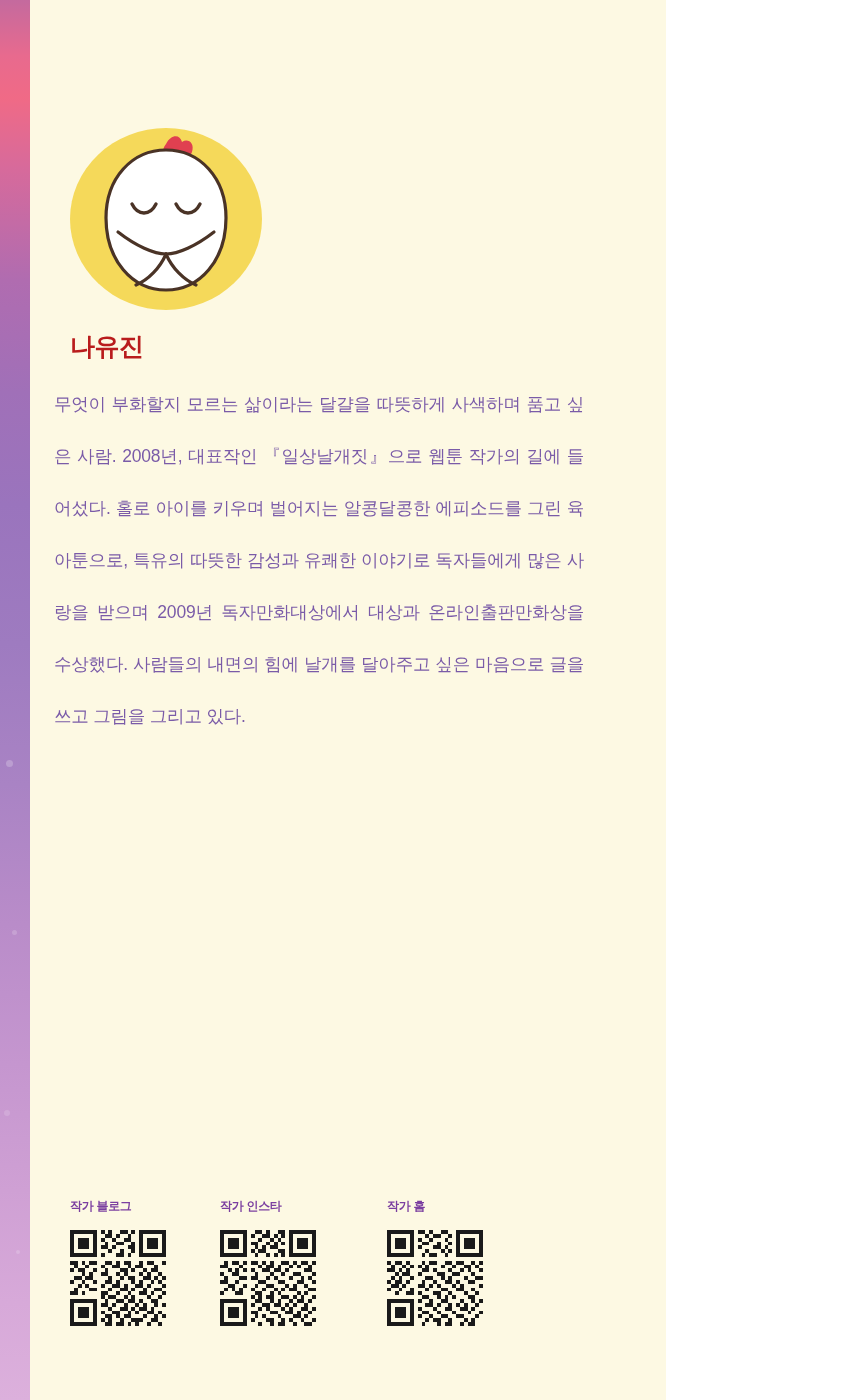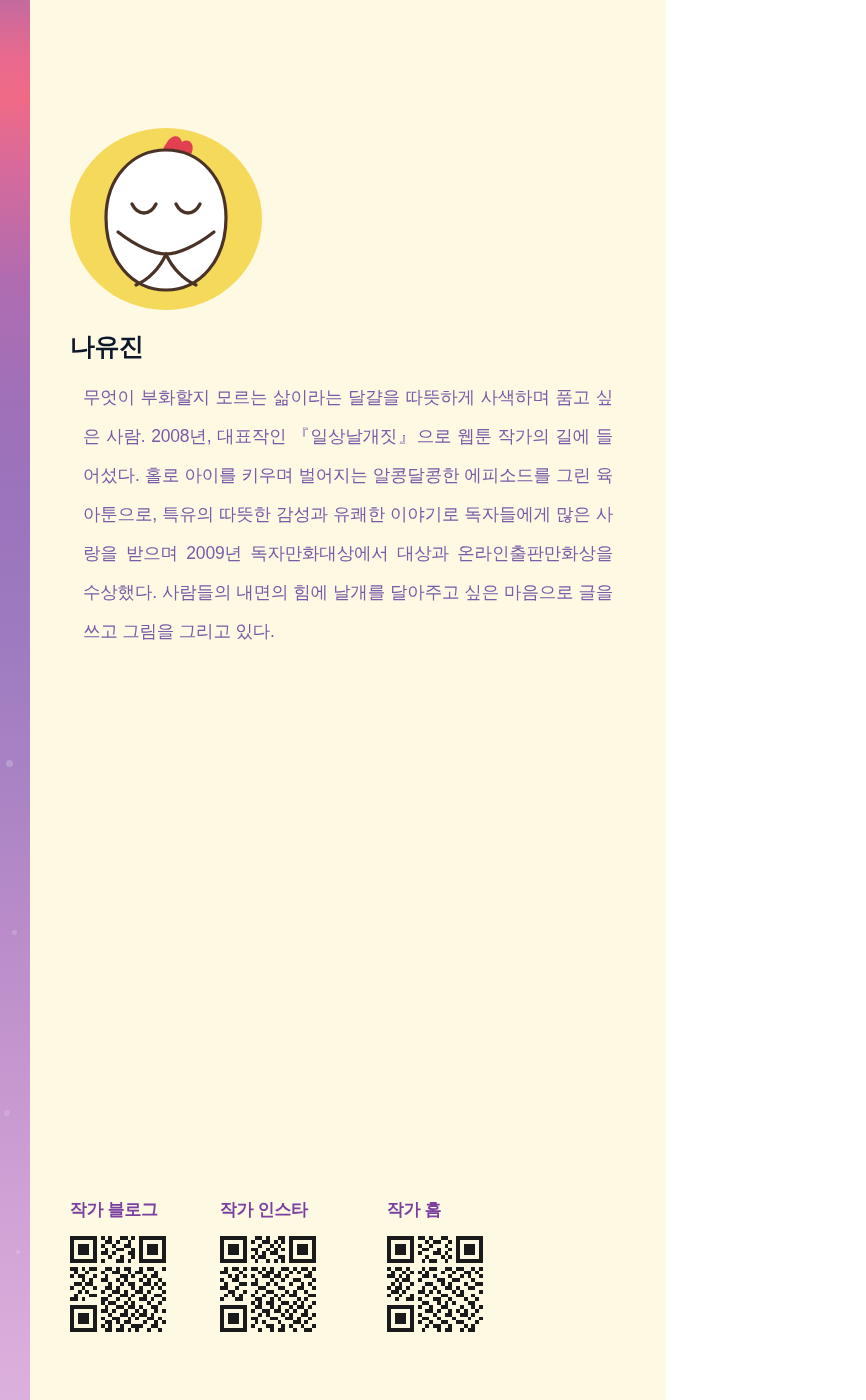--- a/index.html
+++ b/index.html
@@ -85,51 +85,51 @@
     top: 0;
   }
 
   
   .author-name {
     position: absolute;
     left: 40px;
     top: 330px;
     font-size: 25px;
     font-weight: bold;
-    color: #0f172a;
+    color: #b91c1c;
     letter-spacing: -0.5px;
   }
   .author-bio {
     position: absolute;
-    left: 53px;
+    left: 24px;
     top: 378px;
     width: 530px;
     font-size: 17.5px;
-    line-height: 39px;
+    line-height: 52px;
     color: #7a5ba8;
     text-align: justify;
     text-justify: inter-character;
     letter-spacing: -0.2px;
     font-weight: 500;
   }
 
   
   .links-row {
     position: absolute;
     left: 40px;
     top: 1198px;
     width: 560px;
     height: 160px;
   }
   .link-item {
     position: absolute;
     top: 0;
   }
   .link-item .link-label {
-    font-size: 17px;
+    font-size: 12px;
     font-weight: bold;
     color: #7b3fa0;
     letter-spacing: -0.3px;
     white-space: nowrap;
     display: block;
     margin-bottom: 15px;
   }
   .qr {
     width: 96px;
     height: 96px;

